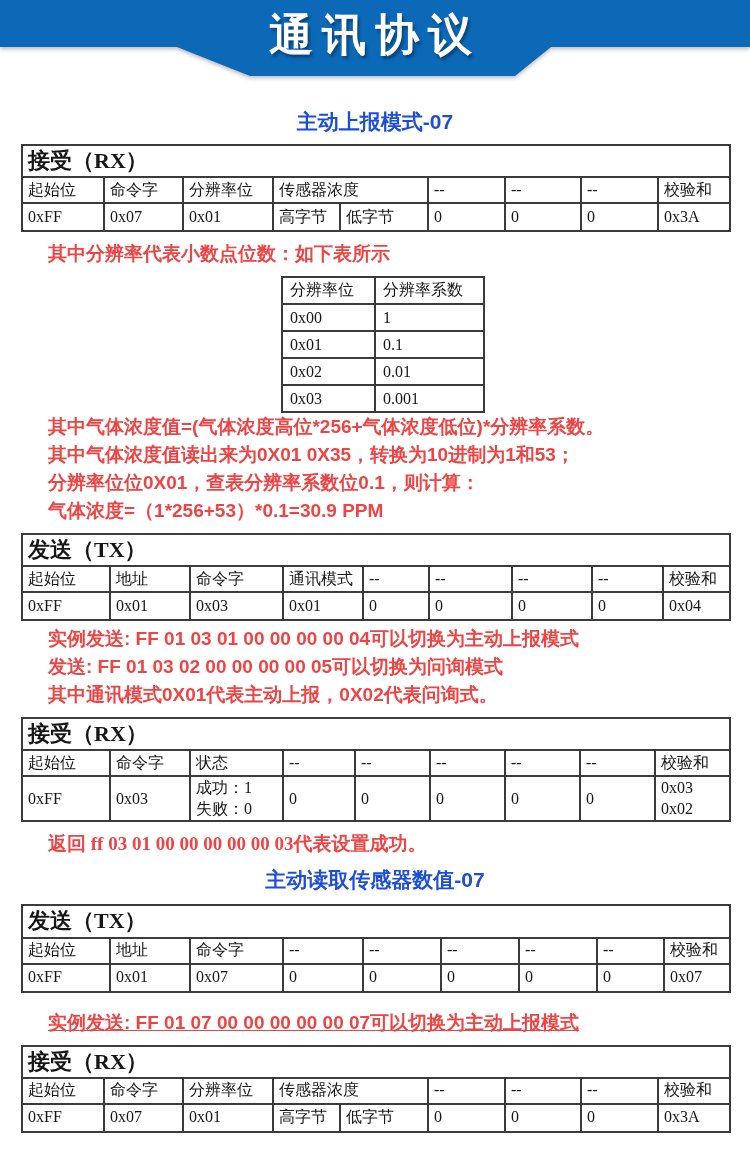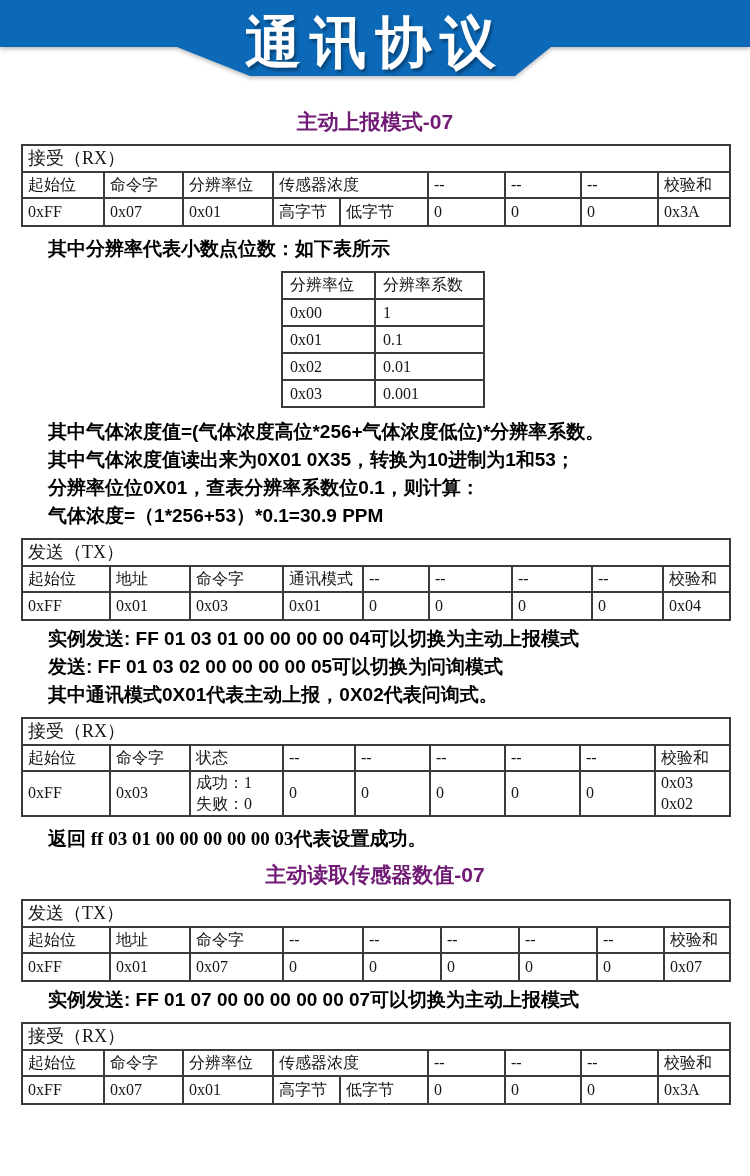--- a/index.html
+++ b/index.html
@@ -7,71 +7,71 @@
     width:750px; height:1176px; background:#ffffff; overflow:hidden;
     font-family:"Liberation Sans","DejaVu Sans",sans-serif;
   }
   .page { width:750px; height:1176px; position:relative; }
 
   
   .banner { position:relative; width:750px; height:82px; }
   .banner svg { display:block; filter:drop-shadow(0 2px 2px rgba(0,0,0,0.28)); }
   .banner-title {
     position:absolute; top:6px; left:0; width:100%; text-align:center;
-    font-size:56px; font-weight:bold; color:#ffffff; letter-spacing:9px;
+    font-size:44px; font-weight:bold; color:#ffffff; letter-spacing:9px;
     text-shadow:2px 3px 3px rgba(0,0,0,0.35);
     white-space:nowrap;
   }
 
   
   .content { padding:0 21px; }
   .content h2 {
-    text-align:center; font-size:21px; font-weight:700; color:#701a75;
+    text-align:center; font-size:21px; font-weight:700; color:#1d4ed8;
     line-height:28px;
   }
   h2.t1 { margin:26px 0 8px; }
   h2.t2 { margin:14px 0 10px; }
   h2.t3 { margin:8px 0 10px; }
 
   
   table.ptable {
     border-collapse:collapse; table-layout:fixed; width:708px;
     border:2px solid #3b3b3b;
     font-family:"Liberation Serif","DejaVu Serif",serif;
     font-size:16px; color:#161616; margin-top:8px;
   }
   table.ptable td {
     border:2px solid #3b3b3b; padding:1px 5px; overflow:hidden;
     white-space:pre-line; line-height:1.28; vertical-align:middle;
   }
-  table.ptable tr.label-row  td { height:20px; font-size:18px; }
+  table.ptable tr.label-row  td { height:20px; font-size:22px;font-weight:bold; }
   table.ptable tr.header-row td { height:22px; }
   table.ptable tr.data-row   td { height:24px; }
 
   
   table.small-table {
     border-collapse:collapse; table-layout:fixed; width:202px;
     margin:8px 0 0 260px; border:2px solid #3b3b3b;
     font-family:"Liberation Serif","DejaVu Serif",serif;
     font-size:16px; color:#161616;
   }
   table.small-table td {
     border:2px solid #3b3b3b; padding:1px 7px; height:23px; overflow:hidden;
   }
 
   
   .body-line, .para p {
     margin:0; padding-left:27px; font-size:19px; font-weight:600;
-    color:#000000; line-height:28px; white-space:nowrap;
+    color:#ef4444; line-height:28px; white-space:nowrap;
   }
   .note        { margin-top:8px; }
-  .para.p1     { margin-top:10px; }
+  .para.p1     { }
   .para.p2     { margin:4px 0 2px; }
   .result-line { margin-top:8px;font-family:Liberation Serif, serif; }
-  .example-line{ margin-top:4px; }
+  .example-line{ margin-top:16px;text-decoration:underline; }
 </style>
 </head>
 <body>
 
 <div class="page">
 
   <header class="banner">
     <svg width="750" height="82" viewBox="0 0 750 82">
       <polygon points="0,0 750,0 750,47 551,47 515,76 250,76 177,47 0,47" fill="#0c69b8"></polygon>
     </svg>

